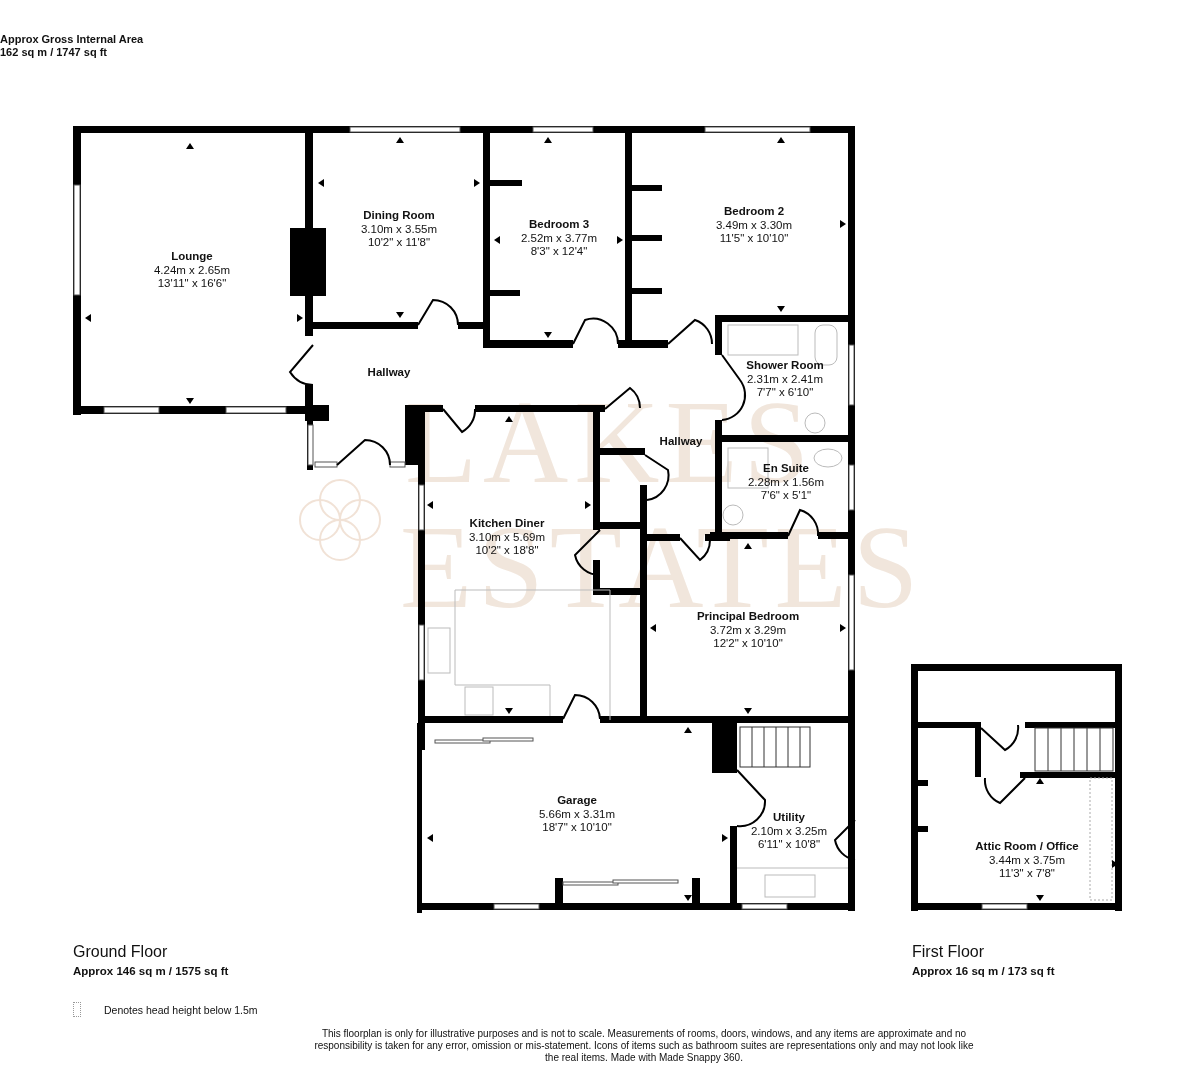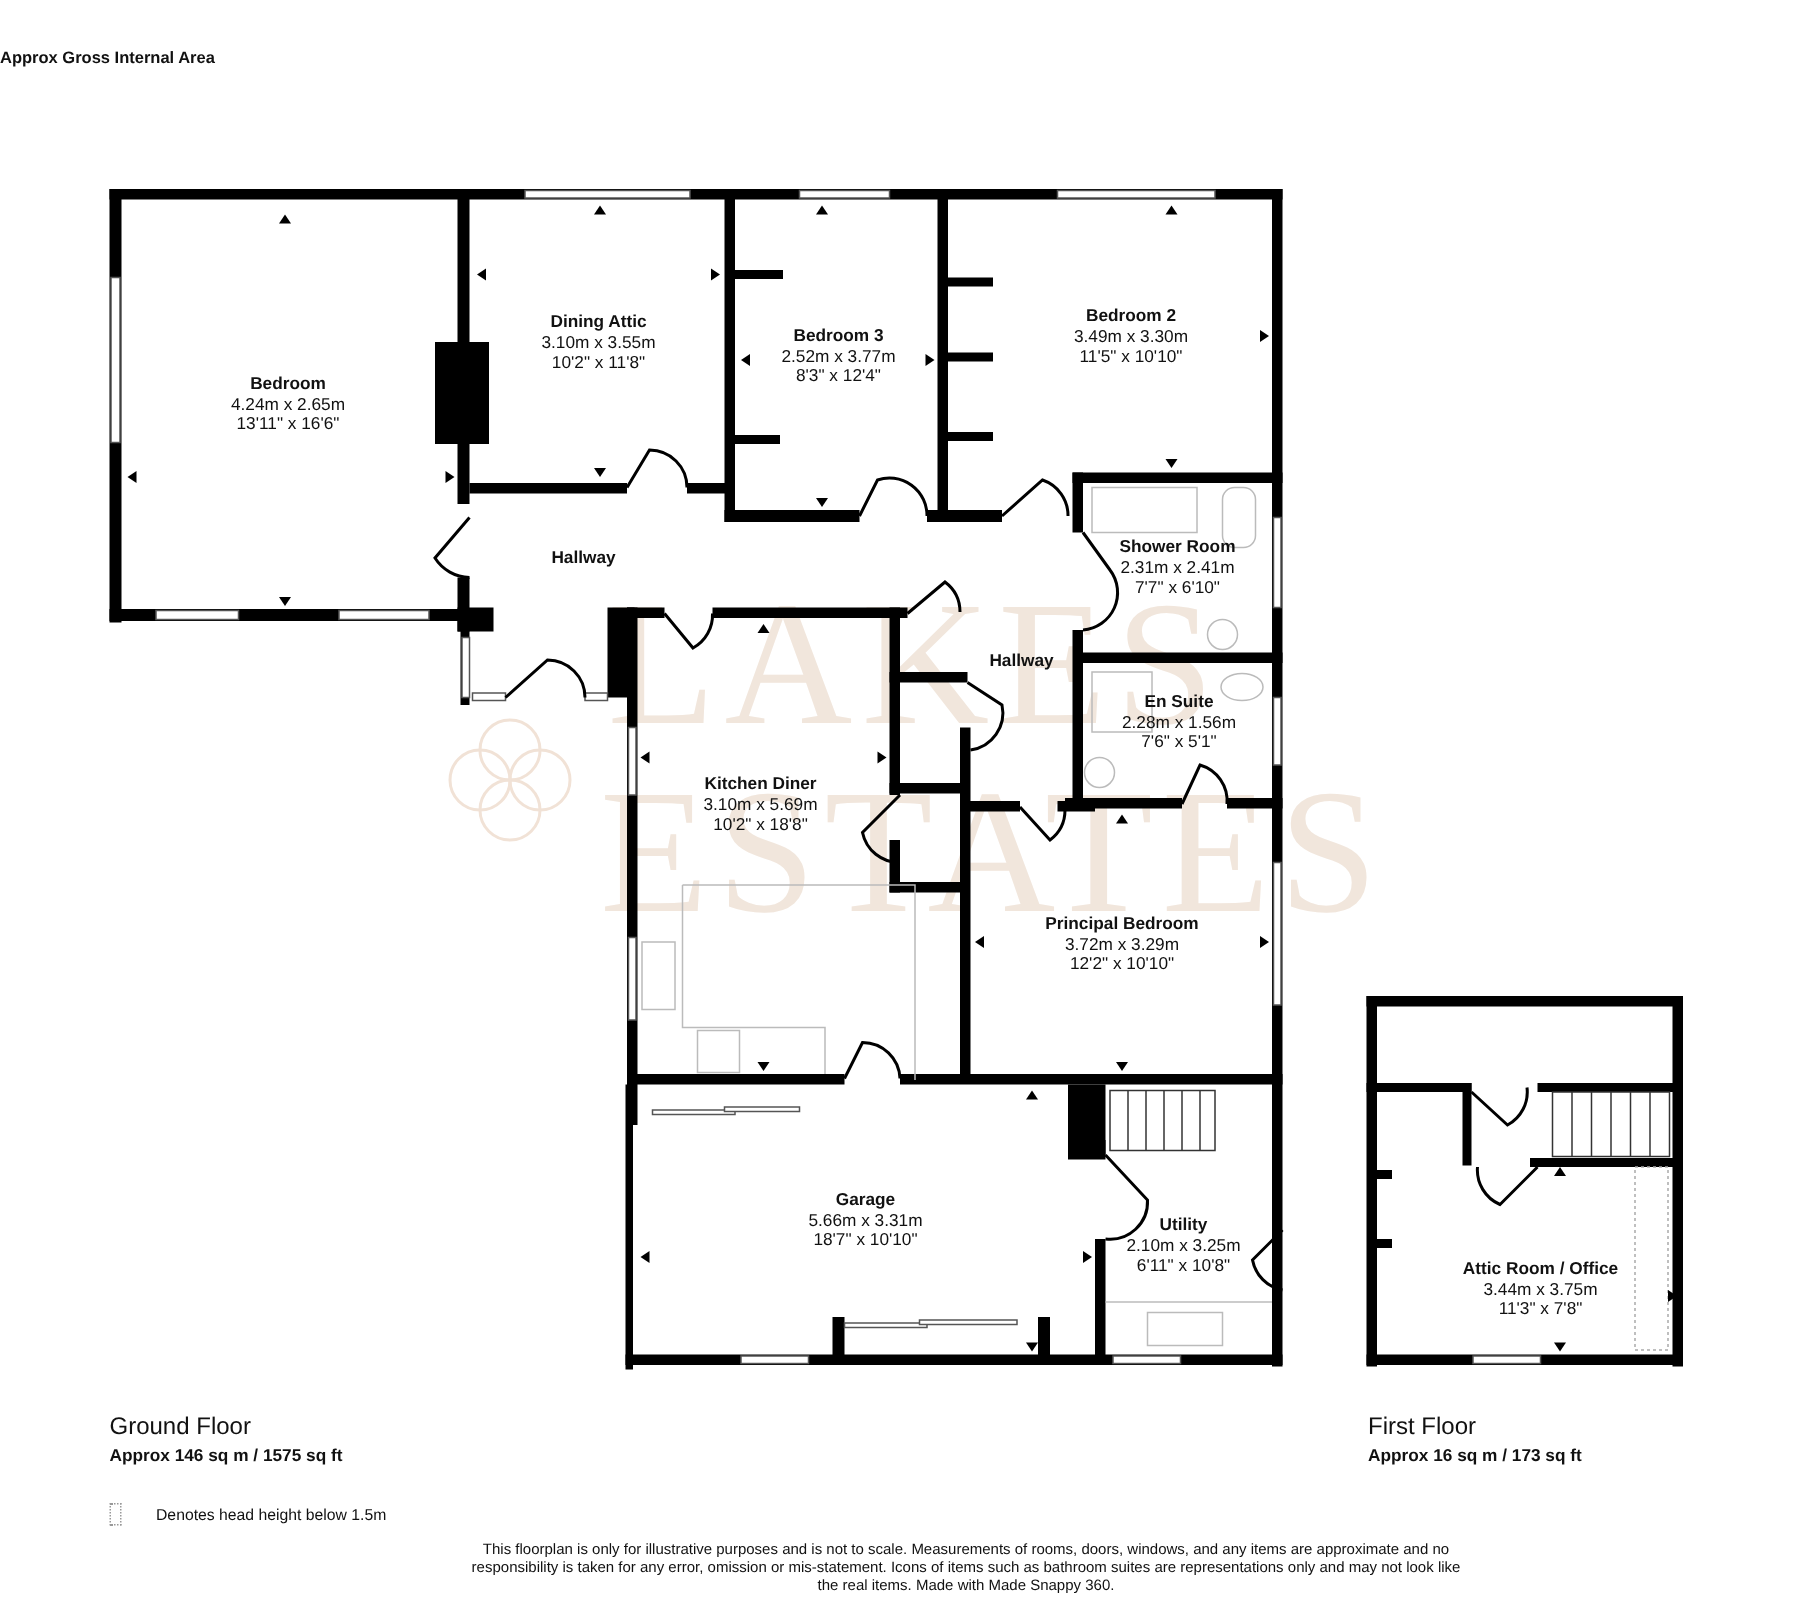--- a/index.html
+++ b/index.html
@@ -15,20 +15,21 @@
   .legend { font-size:10.5px; display:flex; align-items:center; gap:23px; }
   .legend .box { width:6px; height:13px; border:1px dotted #999; }
   .disclaimer { left:270px; width:660px; top:1028px; font-size:10px; line-height:12px; text-align:center;margin-left:44px; }
   .wm { position:absolute; color:#f1e6dc; font-family:"Liberation Serif", serif; letter-spacing:6px; pointer-events:none; }
 </style>
 </head>
 <body>
 
 <div class="abs hdr">
   <div>Approx Gross Internal Area</div>
+  <div>162 sq m / 1747 sq ft</div>
 </div>
 
 <div class="wm" style="left:405px;top:375px;font-size:118px;">LAKES</div>
 <div class="wm" style="left:400px;top:500px;font-size:118px;">ESTATES</div>
 <svg class="abs" style="left:285px;top:470px" width="110" height="100" viewBox="0 0 110 100">
   <g fill="none" stroke="#f1e2d6" stroke-width="2">
     <circle cx="55" cy="30" r="20"></circle>
       <circle cx="55" cy="70" r="20"></circle>
     <circle cx="35" cy="50" r="20"></circle>
       <circle cx="75" cy="50" r="20"></circle>
@@ -208,26 +209,26 @@
       <path d="M728 838 l-6 -4 v8z"></path>
     <path d="M688 727 l-4 6 h8z"></path>
       <path d="M688 901 l-4 -6 h8z"></path>
     <path d="M1118 864 l-6 -4 v8z"></path>
       <path d="M1040 778 l-4 6 h8z"></path>
       <path d="M1040 901 l-4 -6 h8z"></path>
   </g>
 </svg>
 
 <div class="room-label" style="left:192px;top:250px">
-  <span class="nm">Bedroom</span>
+  <span class="nm">Lounge</span>
   <span class="d">4.24m x 2.65m</span>
   <span class="d">13'11" x 16'6"</span>
 </div>
 <div class="room-label" style="left:399px;top:209px">
-  <span class="nm">Dining Attic</span>
+  <span class="nm">Dining Room</span>
   <span class="d">3.10m x 3.55m</span>
   <span class="d">10'2" x 11'8"</span>
 </div>
 <div class="room-label" style="left:559px;top:218px">
   <span class="nm">Bedroom 3</span>
   <span class="d">2.52m x 3.77m</span>
   <span class="d">8'3" x 12'4"</span>
 </div>
 <div class="room-label" style="left:754px;top:205px">
   <span class="nm">Bedroom 2</span>

